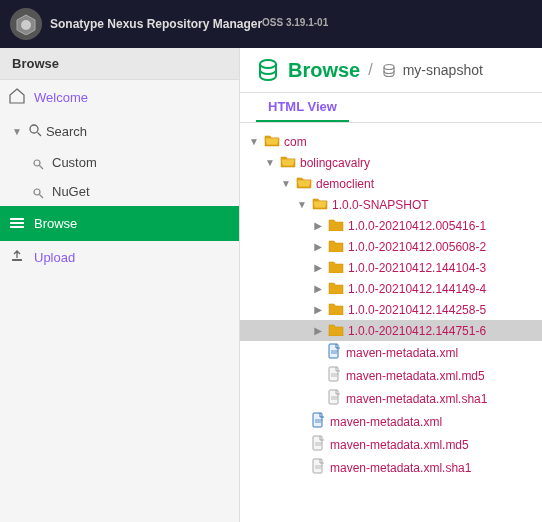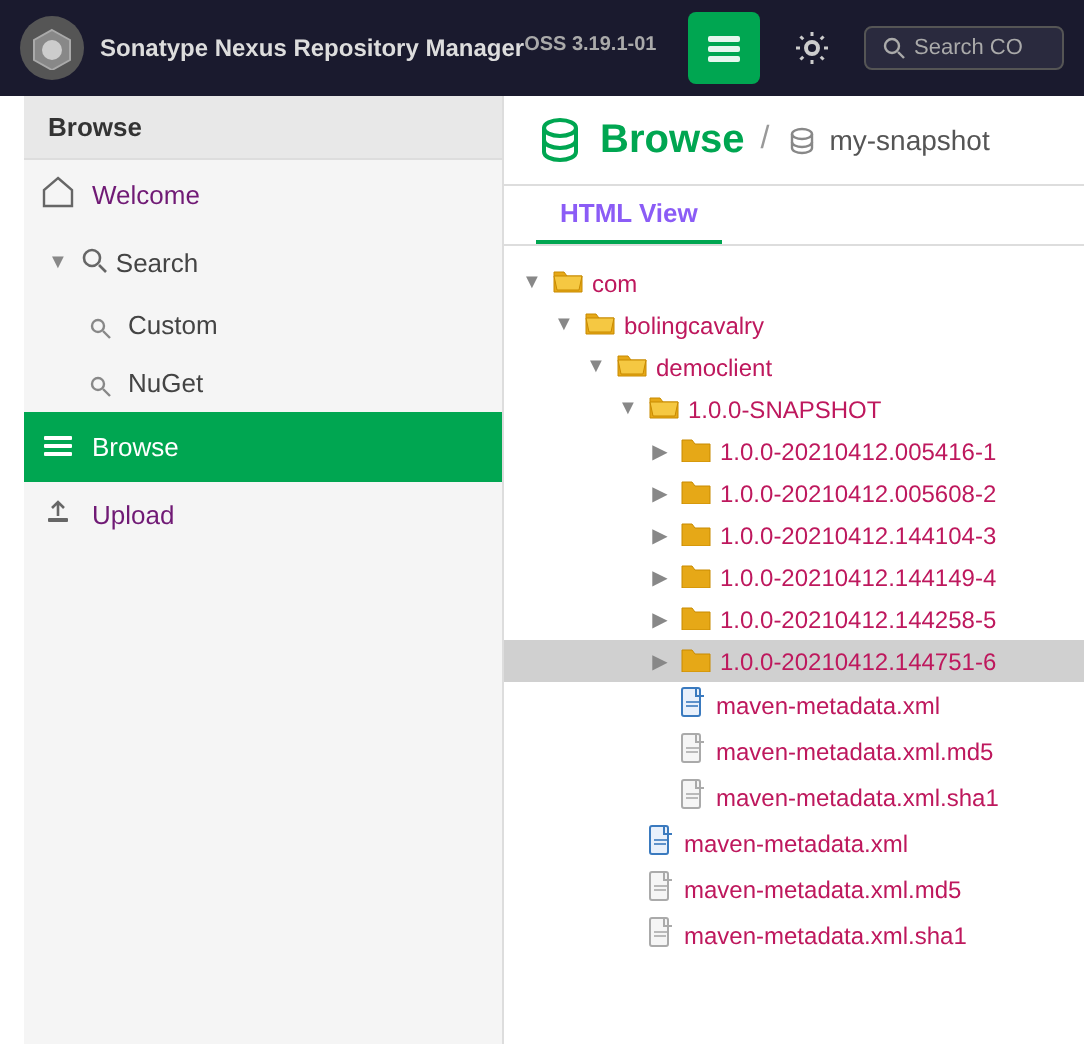--- a/index.html
+++ b/index.html
@@ -64,21 +64,20 @@
       display: flex;
       align-items: center;
       gap: 4px;
     }
 
     
     .main-layout {
       display: flex;
       flex: 1;
       overflow: hidden;
-      margin-left: 12px;
     }
 
     
     .sidebar {
       width: 240px;
       background: #f5f5f5;
       border-right: 1px solid #ddd;
       flex-shrink: 0;
       overflow-y: auto;
     }
@@ -88,21 +87,21 @@
       font-weight: bold;
       font-size: 13px;
       color: #333;
       border-bottom: 1px solid #ddd;
     }
     .sidebar-item {
       display: flex;
       align-items: center;
       padding: 8px 12px;
       cursor: pointer;
-      color: #701a75;
+      color: #8b5cf6;
       gap: 8px;
     }
     .sidebar-item.active { background: #00a651; color: #fff; }
     .sidebar-item .item-icon { font-size: 14px; width: 18px; text-align: center; }
     .sidebar-group-toggle {
       display: flex;
       align-items: center;
       padding: 8px 12px;
       cursor: pointer;
       color: #444;
@@ -189,42 +188,20 @@
       <svg width="22" height="22" viewBox="0 0 22 22" fill="none">
         <polygon points="11,2 20,7 20,17 11,22 2,17 2,7" fill="#888" stroke="#aaa" stroke-width="1"></polygon>
         <circle cx="11" cy="12" r="5" fill="#ccc"></circle>
       </svg>
     </div>
     <div class="topbar-title">
       <span class="main-title">Sonatype Nexus Repository Manager</span>
       <span class="sub-title">OSS 3.19.1-01</span>
     </div>
   </div>
-  <div class="topbar-icons">
-    <div class="topbar-icon-btn">
-      <svg width="20" height="20" viewBox="0 0 20 20" fill="none">
-        <rect x="2" y="4" width="16" height="3" rx="1" fill="white" opacity="0.9"></rect>
-        <rect x="2" y="9" width="16" height="3" rx="1" fill="white" opacity="0.9"></rect>
-        <rect x="2" y="14" width="16" height="3" rx="1" fill="white" opacity="0.9"></rect>
-      </svg>
-    </div>
-    <div class="topbar-icon-btn plain">
-      <svg width="20" height="20" viewBox="0 0 20 20" fill="none">
-        <circle cx="10" cy="10" r="3" stroke="#ccc" stroke-width="2"></circle>
-        <path d="M10 2v2M10 16v2M2 10h2M16 10h2M4.22 4.22l1.41 1.41M14.37 14.37l1.41 1.41M4.22 15.78l1.41-1.41M14.37 5.63l1.41-1.41" stroke="#ccc" stroke-width="1.5"></path>
-      </svg>
-    </div>
-    <div class="search-bar">
-      <svg width="12" height="12" viewBox="0 0 12 12" fill="none">
-        <circle cx="5" cy="5" r="3.5" stroke="#aaa" stroke-width="1.2"></circle>
-        <line x1="8" y1="8" x2="11" y2="11" stroke="#aaa" stroke-width="1.2"></line>
-      </svg>
-      <span style="color:#aaa;font-size:11px;">Search CO</span>
-    </div>
-  </div>
 </div>
 
 <div class="main-layout">
 
   <div class="sidebar">
     <div class="sidebar-section-header">Browse</div>
 
     <div class="sidebar-item indent-0">
       <span class="item-icon">
         <svg width="16" height="16" viewBox="0 0 16 16" fill="none">

